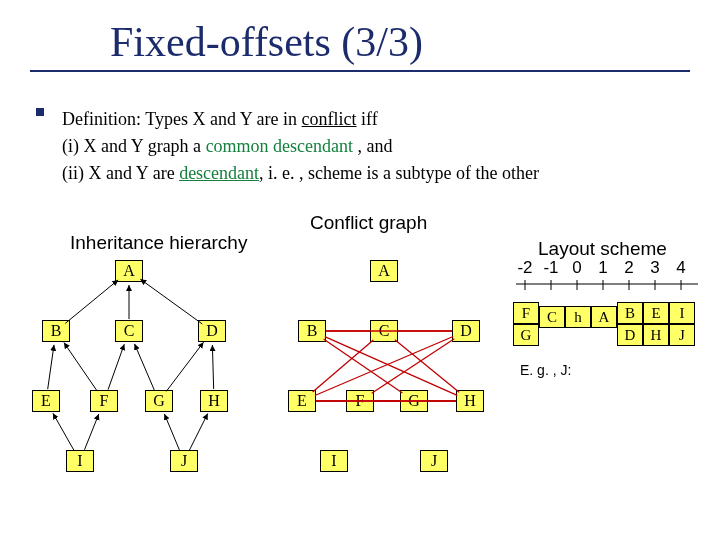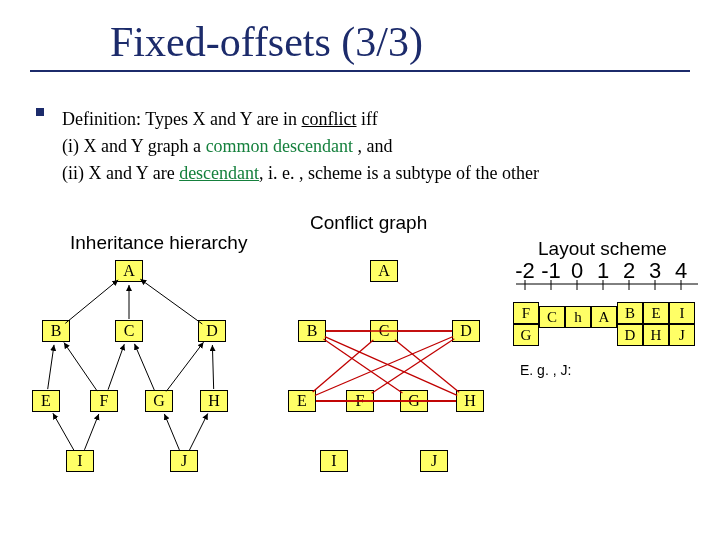--- a/index.html
+++ b/index.html
@@ -75,21 +75,21 @@
     top: 0;
     left: 0;
     pointer-events: none;
   }
 
   .scale-row {
     position: absolute;
     top: 258px;
     left: 512px;
     font-family: Arial, sans-serif;
-    font-size: 22px;
+    font-size: 17px;
     letter-spacing: 0;
   }
   .scale-row span { display: inline-block; width: 26px; text-align: center; }
 
   .layout-grid {
     position: absolute;
     top: 302px;
     left: 513px;
   }
   .cell {

